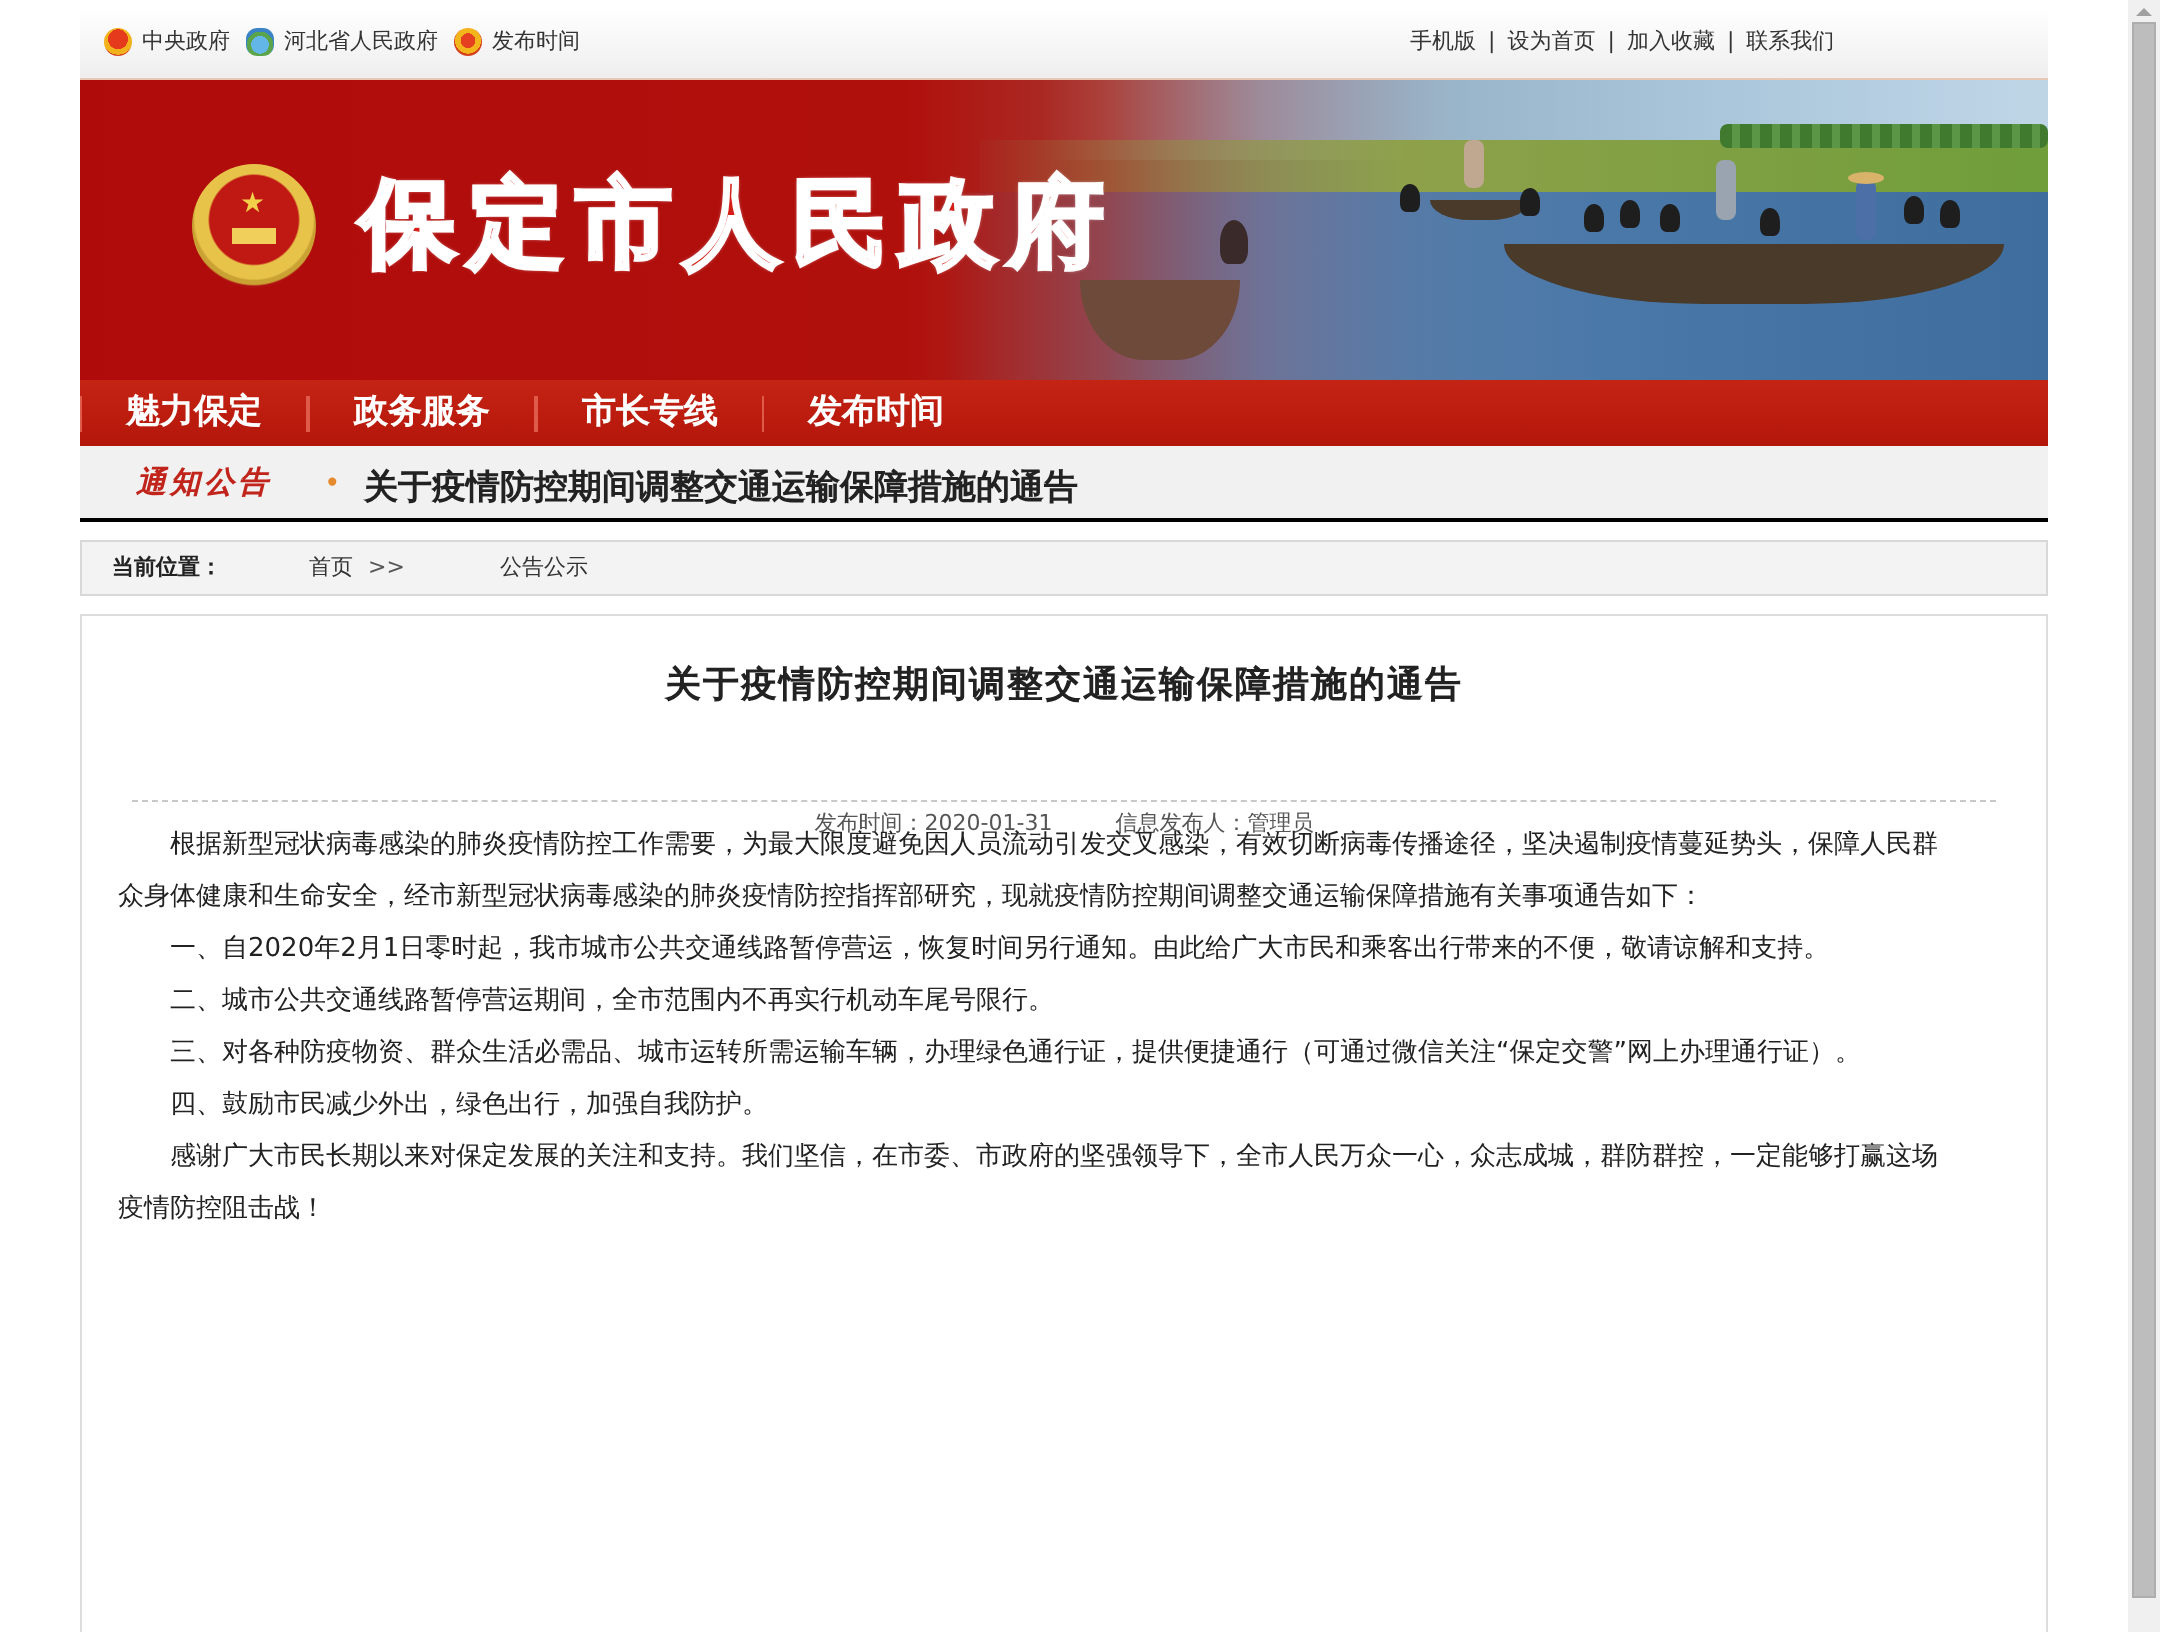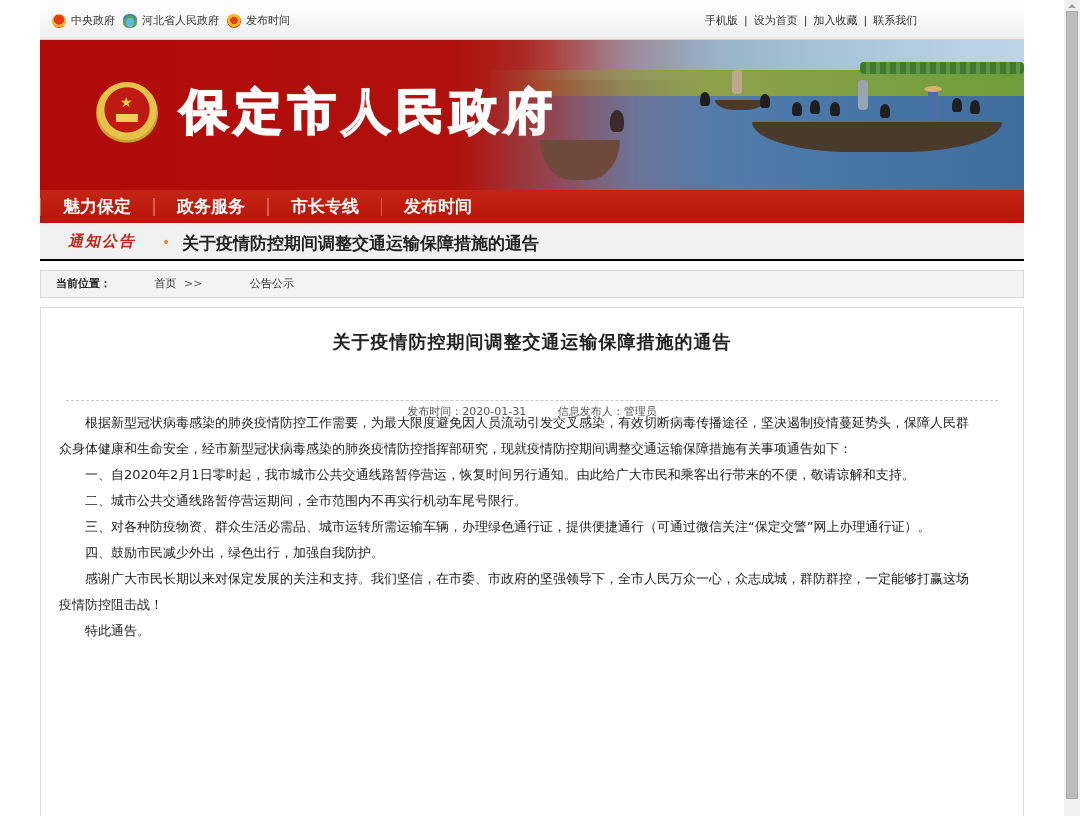--- a/index.html
+++ b/index.html
@@ -198,21 +198,20 @@
       <span>信息发布人：管理员</span>
     </div>
     <div class="rule"></div>
     <div class="body">
       <p>根据新型冠状病毒感染的肺炎疫情防控工作需要，为最大限度避免因人员流动引发交叉感染，有效切断病毒传播途径，坚决遏制疫情蔓延势头，保障人民群众身体健康和生命安全，经市新型冠状病毒感染的肺炎疫情防控指挥部研究，现就疫情防控期间调整交通运输保障措施有关事项通告如下：</p>
       <p>一、自2020年2月1日零时起，我市城市公共交通线路暂停营运，恢复时间另行通知。由此给广大市民和乘客出行带来的不便，敬请谅解和支持。</p>
       <p>二、城市公共交通线路暂停营运期间，全市范围内不再实行机动车尾号限行。</p>
       <p>三、对各种防疫物资、群众生活必需品、城市运转所需运输车辆，办理绿色通行证，提供便捷通行（可通过微信关注“保定交警”网上办理通行证）。</p>
       <p>四、鼓励市民减少外出，绿色出行，加强自我防护。</p>
       <p>感谢广大市民长期以来对保定发展的关注和支持。我们坚信，在市委、市政府的坚强领导下，全市人民万众一心，众志成城，群防群控，一定能够打赢这场疫情防控阻击战！</p>
-      <p>特此通告。</p>
     </div>
   </div>
 </div>
 
 <div class="scrollbar">
   <span class="up"></span>
   <div class="thumb"></div>
 </div>
 
 </body></html>

